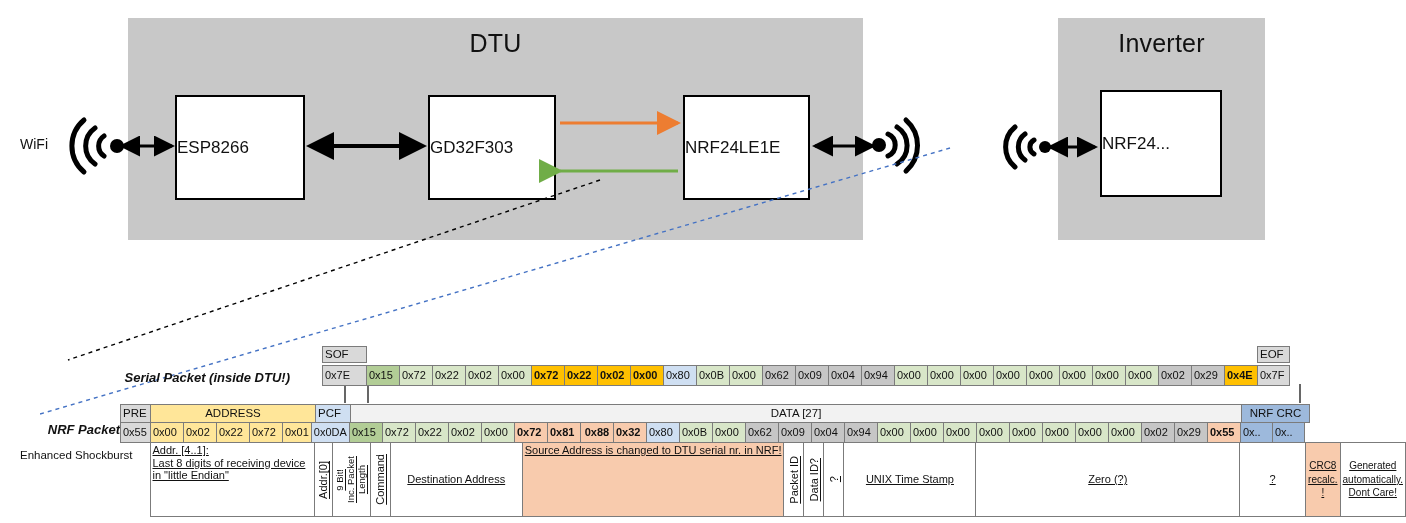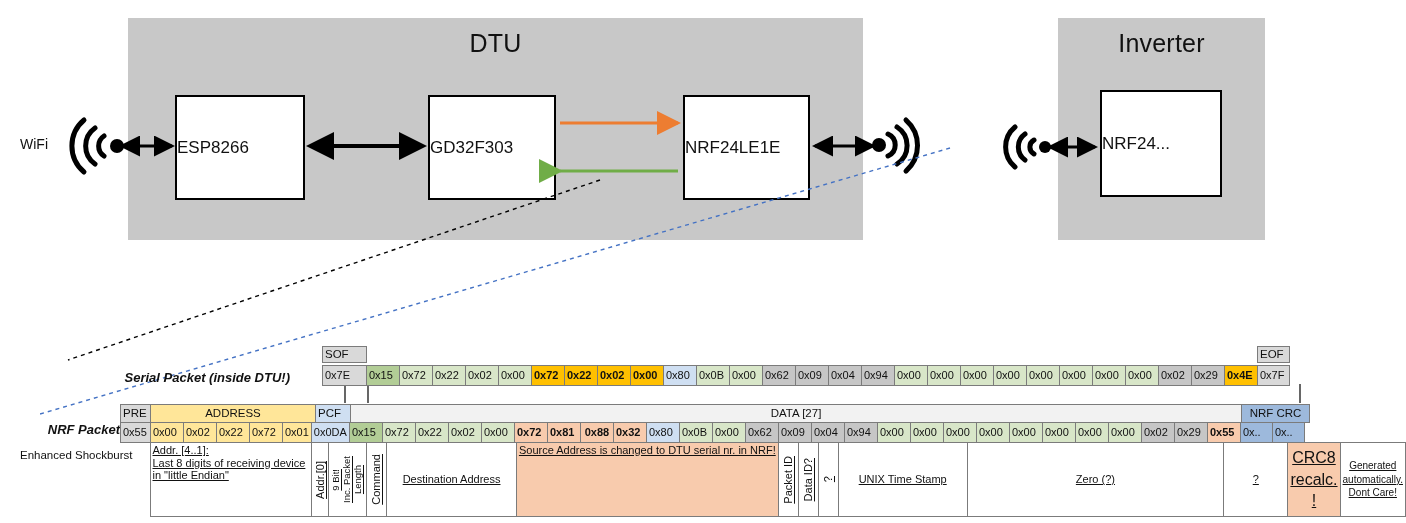--- a/index.html
+++ b/index.html
@@ -336,21 +336,21 @@
       </td>
       <td class="f-white" style="width:20px">
         <div class="vert-wrap">
               <span class="vert">?</span>
             </div>
       </td>
       <td class="desc mid f-white" colspan="4" style="width:132px">UNIX Time Stamp</td>
       <td class="desc mid f-white" colspan="8" style="width:264px">Zero (?)</td>
       <td class="desc mid f-white" colspan="2" style="width:66px">?</td>
       <td class="desc mid f-salmon" style="width:33px">
-        <div style="font-size:16px;line-height:1.35">
+        <div style="font-size:10px;line-height:1.35">
           <div>CRC8</div>
           <div>recalc.</div>
           <div>!</div>
         </div>
       </td>
       <td class="desc mid f-white" colspan="2" style="width:64px">
         <div style="font-size:10px;line-height:1.35">
           <div>Generated</div>
           <div>automatically.</div>
           <div>Dont Care!</div>

